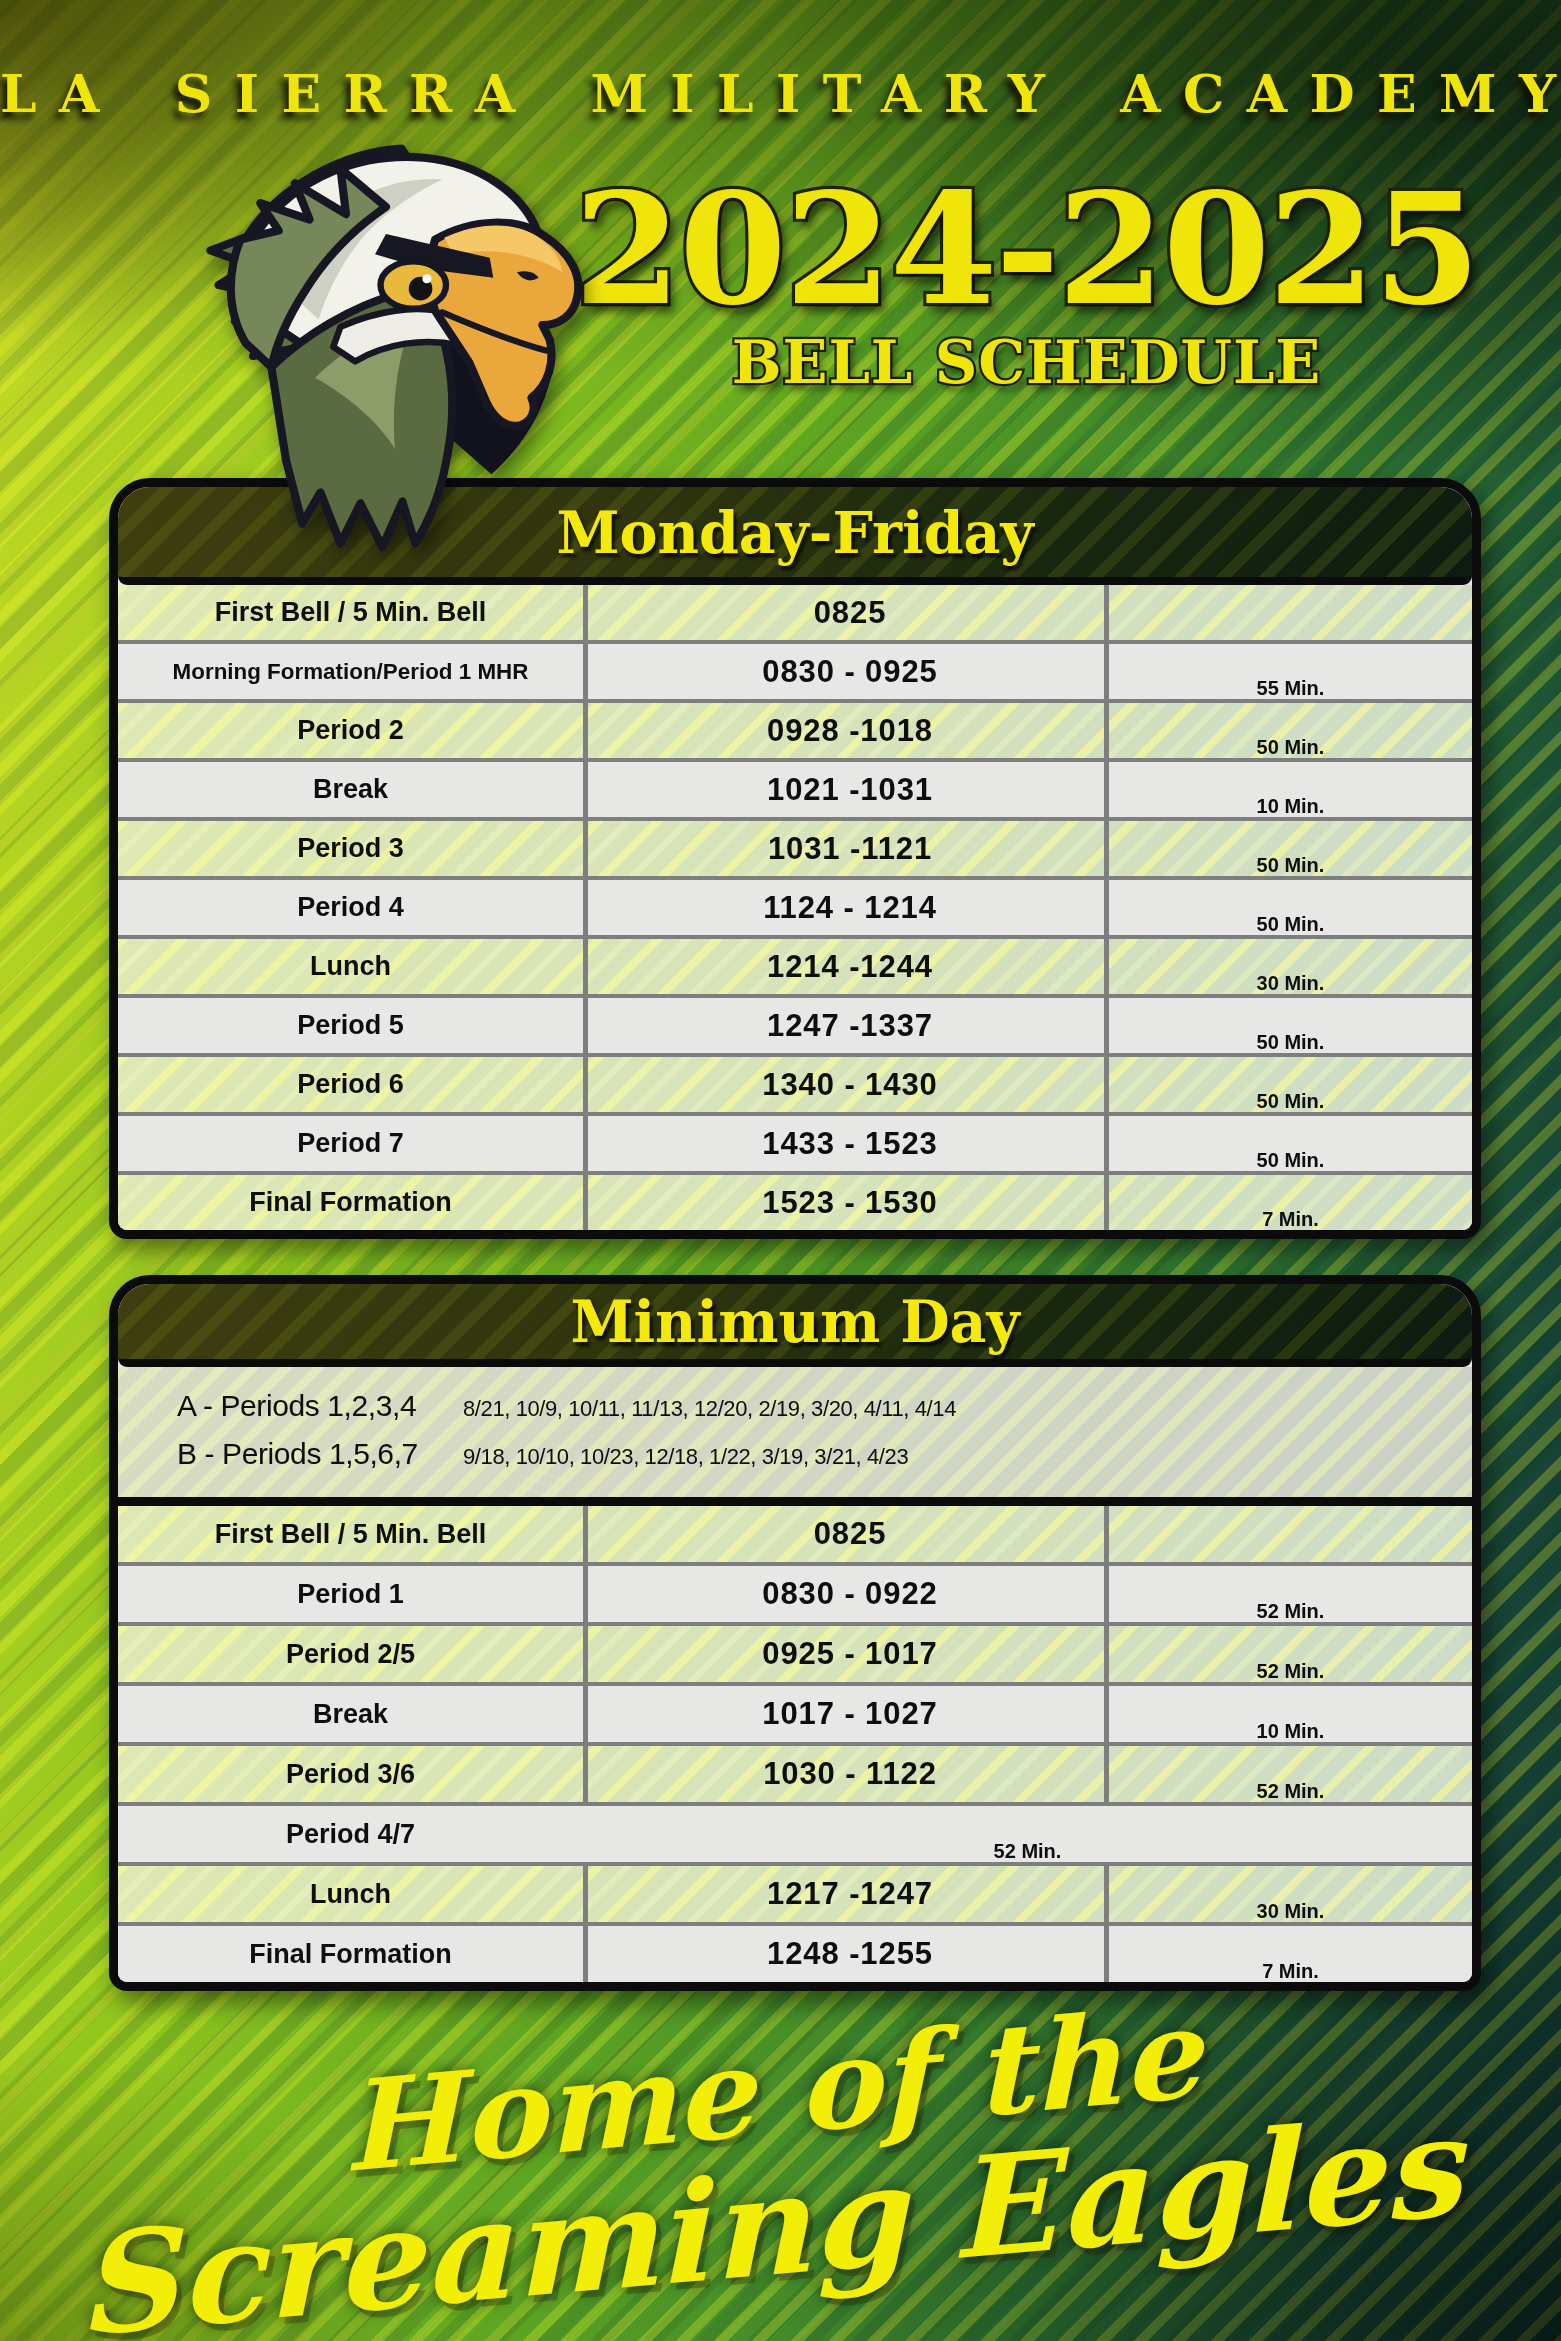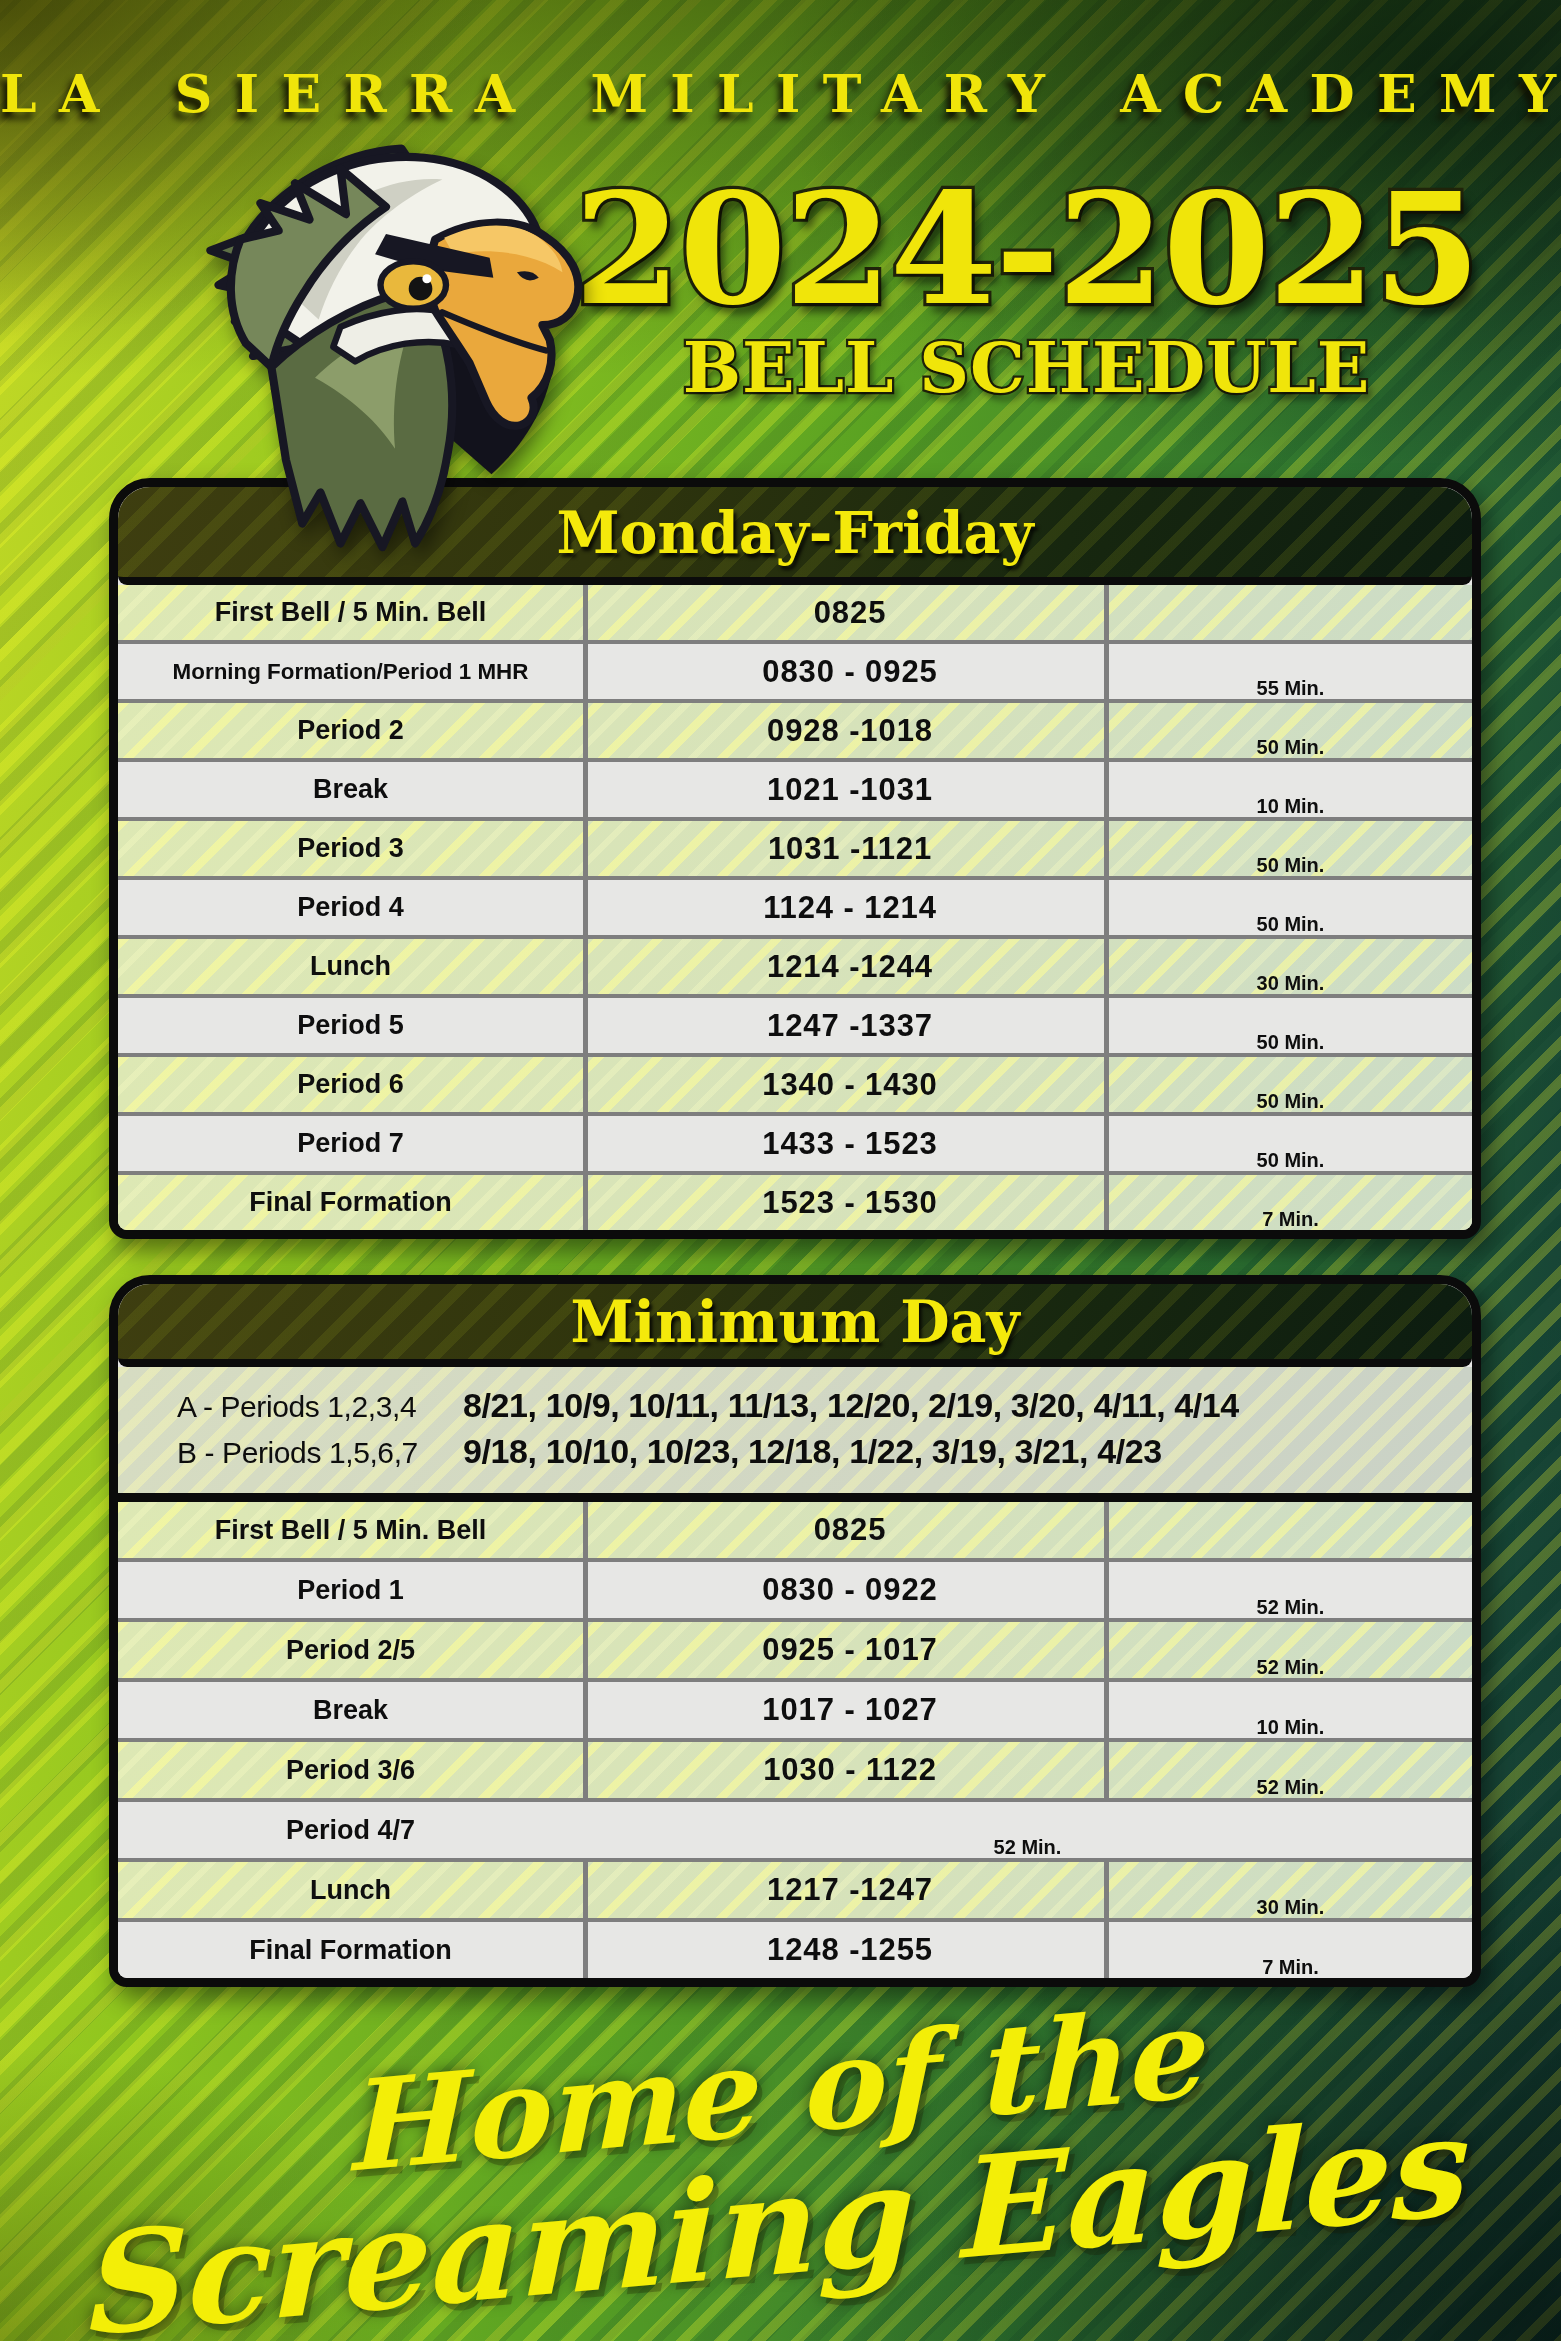--- a/index.html
+++ b/index.html
@@ -26,21 +26,21 @@
   .title-block{
     position:absolute;left:555px;right:63px;top:168px;text-align:center;
     font-family:"DejaVu Serif","Liberation Serif",serif;font-weight:700;color:#f0e50a;
   }
   .year-title{
     font-size:154px;line-height:1.05;letter-spacing:-1.8px;
     -webkit-text-stroke:6.3px #20240a;paint-order:stroke fill;
     text-shadow:6.3px 9px 9px rgba(0,0,0,.55);
   }
   .bell-title{
-    font-size:69px;line-height:1;margin-top:3.6px;letter-spacing:0.9px;
+    font-size:59px;line-height:1;margin-top:3.6px;letter-spacing:0.9px;
     -webkit-text-stroke:4.5px #20240a;paint-order:stroke fill;
     text-shadow:4.5px 7.2px 7.2px rgba(0,0,0,.5);white-space:nowrap;
   }
   
   .eagle{position:absolute;left:124px;top:132px;width:473px;height:428px;z-index:5;
          filter:drop-shadow(5.4px 9px 9px rgba(0,0,0,.45));}
   
   .sched{
     position:absolute;left:109px;width:1354px;
     border:9.8px solid #0b0b0b;border-radius:41px 41px 18px 18px;overflow:hidden;
@@ -78,21 +78,21 @@
   .row:nth-child(even){background:#e7e7e5;}
   
   .key{
     padding:16px 27px 18px 59px;border-bottom:9px solid #0b0b0b;
     background:
       repeating-linear-gradient(135deg, rgba(255,255,175,.38) 0 9px, rgba(255,255,175,0) 9px 23px),
       linear-gradient(90deg,#d6dcc2 0%,#d0d6c4 60%,#cad2c6 100%);
   }
   .key-row{display:flex;align-items:baseline;line-height:45px;color:#0d0d0d;white-space:nowrap;}
   .key-label{font-weight:400;font-size:30px;width:286px;flex:none;letter-spacing:-0.4px;}
-  .key-dates{font-weight:700;font-size:34px;letter-spacing:-0.4px;}
+  .key-dates{font-weight:400;font-size:22px;letter-spacing:-0.4px;}
   
   .motto{
     position:absolute;left:0;right:0;top:2025px;text-align:center;z-index:4;
     transform:rotate(-5deg) skewX(-6deg);
     font-family:"DejaVu Serif","Liberation Serif",serif;font-style:italic;font-weight:700;
     color:#f3ee07;
     text-shadow:0 0 16px rgba(0,0,0,.55), 5.4px 7.2px 0 rgba(30,30,0,.28);
   }
   .motto-line1{font-size:124px;line-height:1.05;}
   .motto-line2{font-size:138px;line-height:1.02;}

